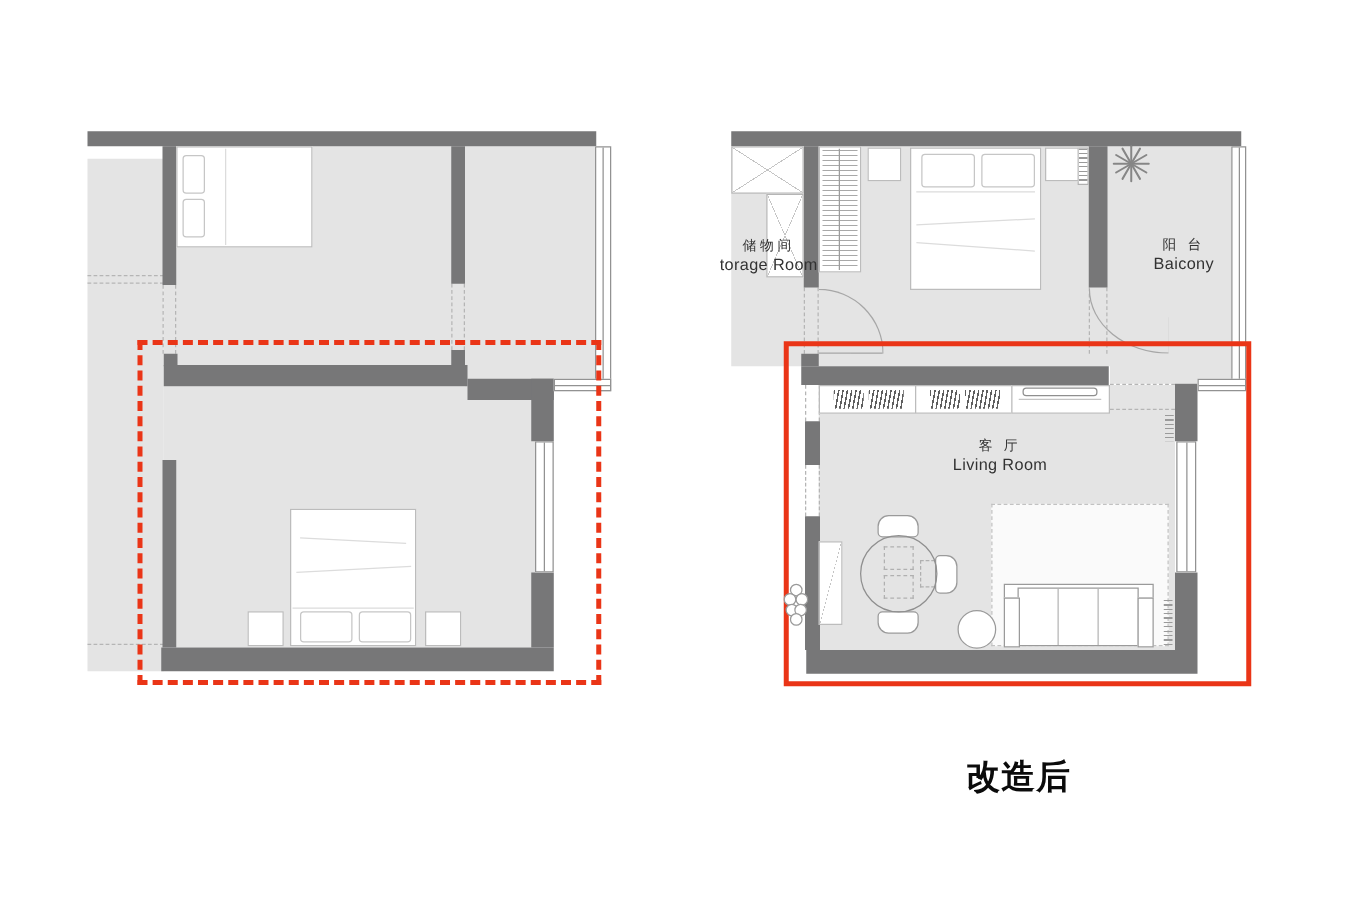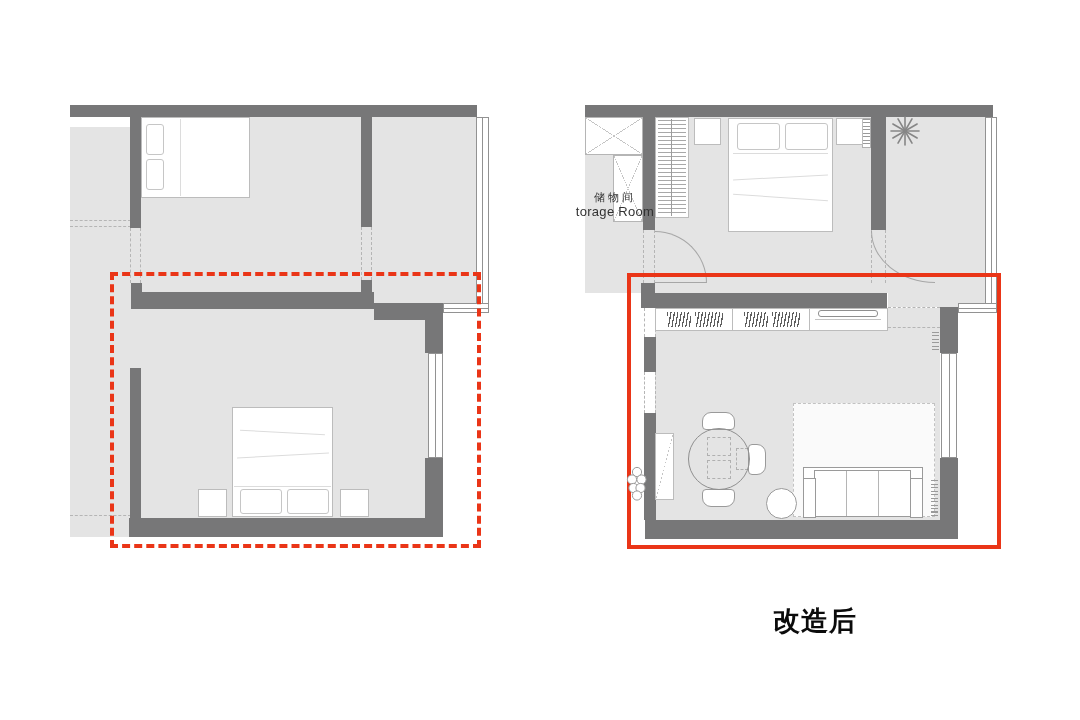--- a/index.html
+++ b/index.html
@@ -191,20 +191,28 @@
     <div class="abs" style="left:803px;top:478px;width:13px;height:40px;border:1px solid #9a9a9a;background:#fff;"></div>
     <div class="abs" style="left:910px;top:478px;width:13px;height:40px;border:1px solid #9a9a9a;background:#fff;"></div>
 
     <div class="abs hatch" style="left:931px;top:480px;width:7px;height:37px;"></div>
     <div class="abs hatch" style="left:932px;top:332px;width:7px;height:21px;"></div>
 
     <div class="abs room-label" style="left:560px;top:191px;width:110px;">
       <span class="zh">储物间</span>
       <span class="en">torage Room</span>
     </div>
+    <div class="abs room-label" style="left:887px;top:190px;width:120px;">
+      <span class="zh">阳 台</span>
+      <span class="en">Baicony</span>
+    </div>
+    <div class="abs room-label" style="left:730px;top:351px;width:140px;">
+      <span class="zh">客 厅</span>
+      <span class="en">Living Room</span>
+    </div>
 
     <div class="abs hl-solid" style="left:627px;top:273px;width:374px;height:276px;"></div>
 
     <svg class="abs" style="left:626px;top:466px;" width="22" height="36" viewBox="0 0 22 36">
       <g fill="#ffffff" stroke="#9a9a9a" stroke-width="1">
         <circle cx="11" cy="6" r="4.6"></circle>
           <circle cx="6" cy="13.5" r="4.6"></circle>
           <circle cx="15.5" cy="13.5" r="4.6"></circle>
         <circle cx="7.5" cy="22" r="4.6"></circle>
           <circle cx="14.5" cy="22" r="4.6"></circle>

